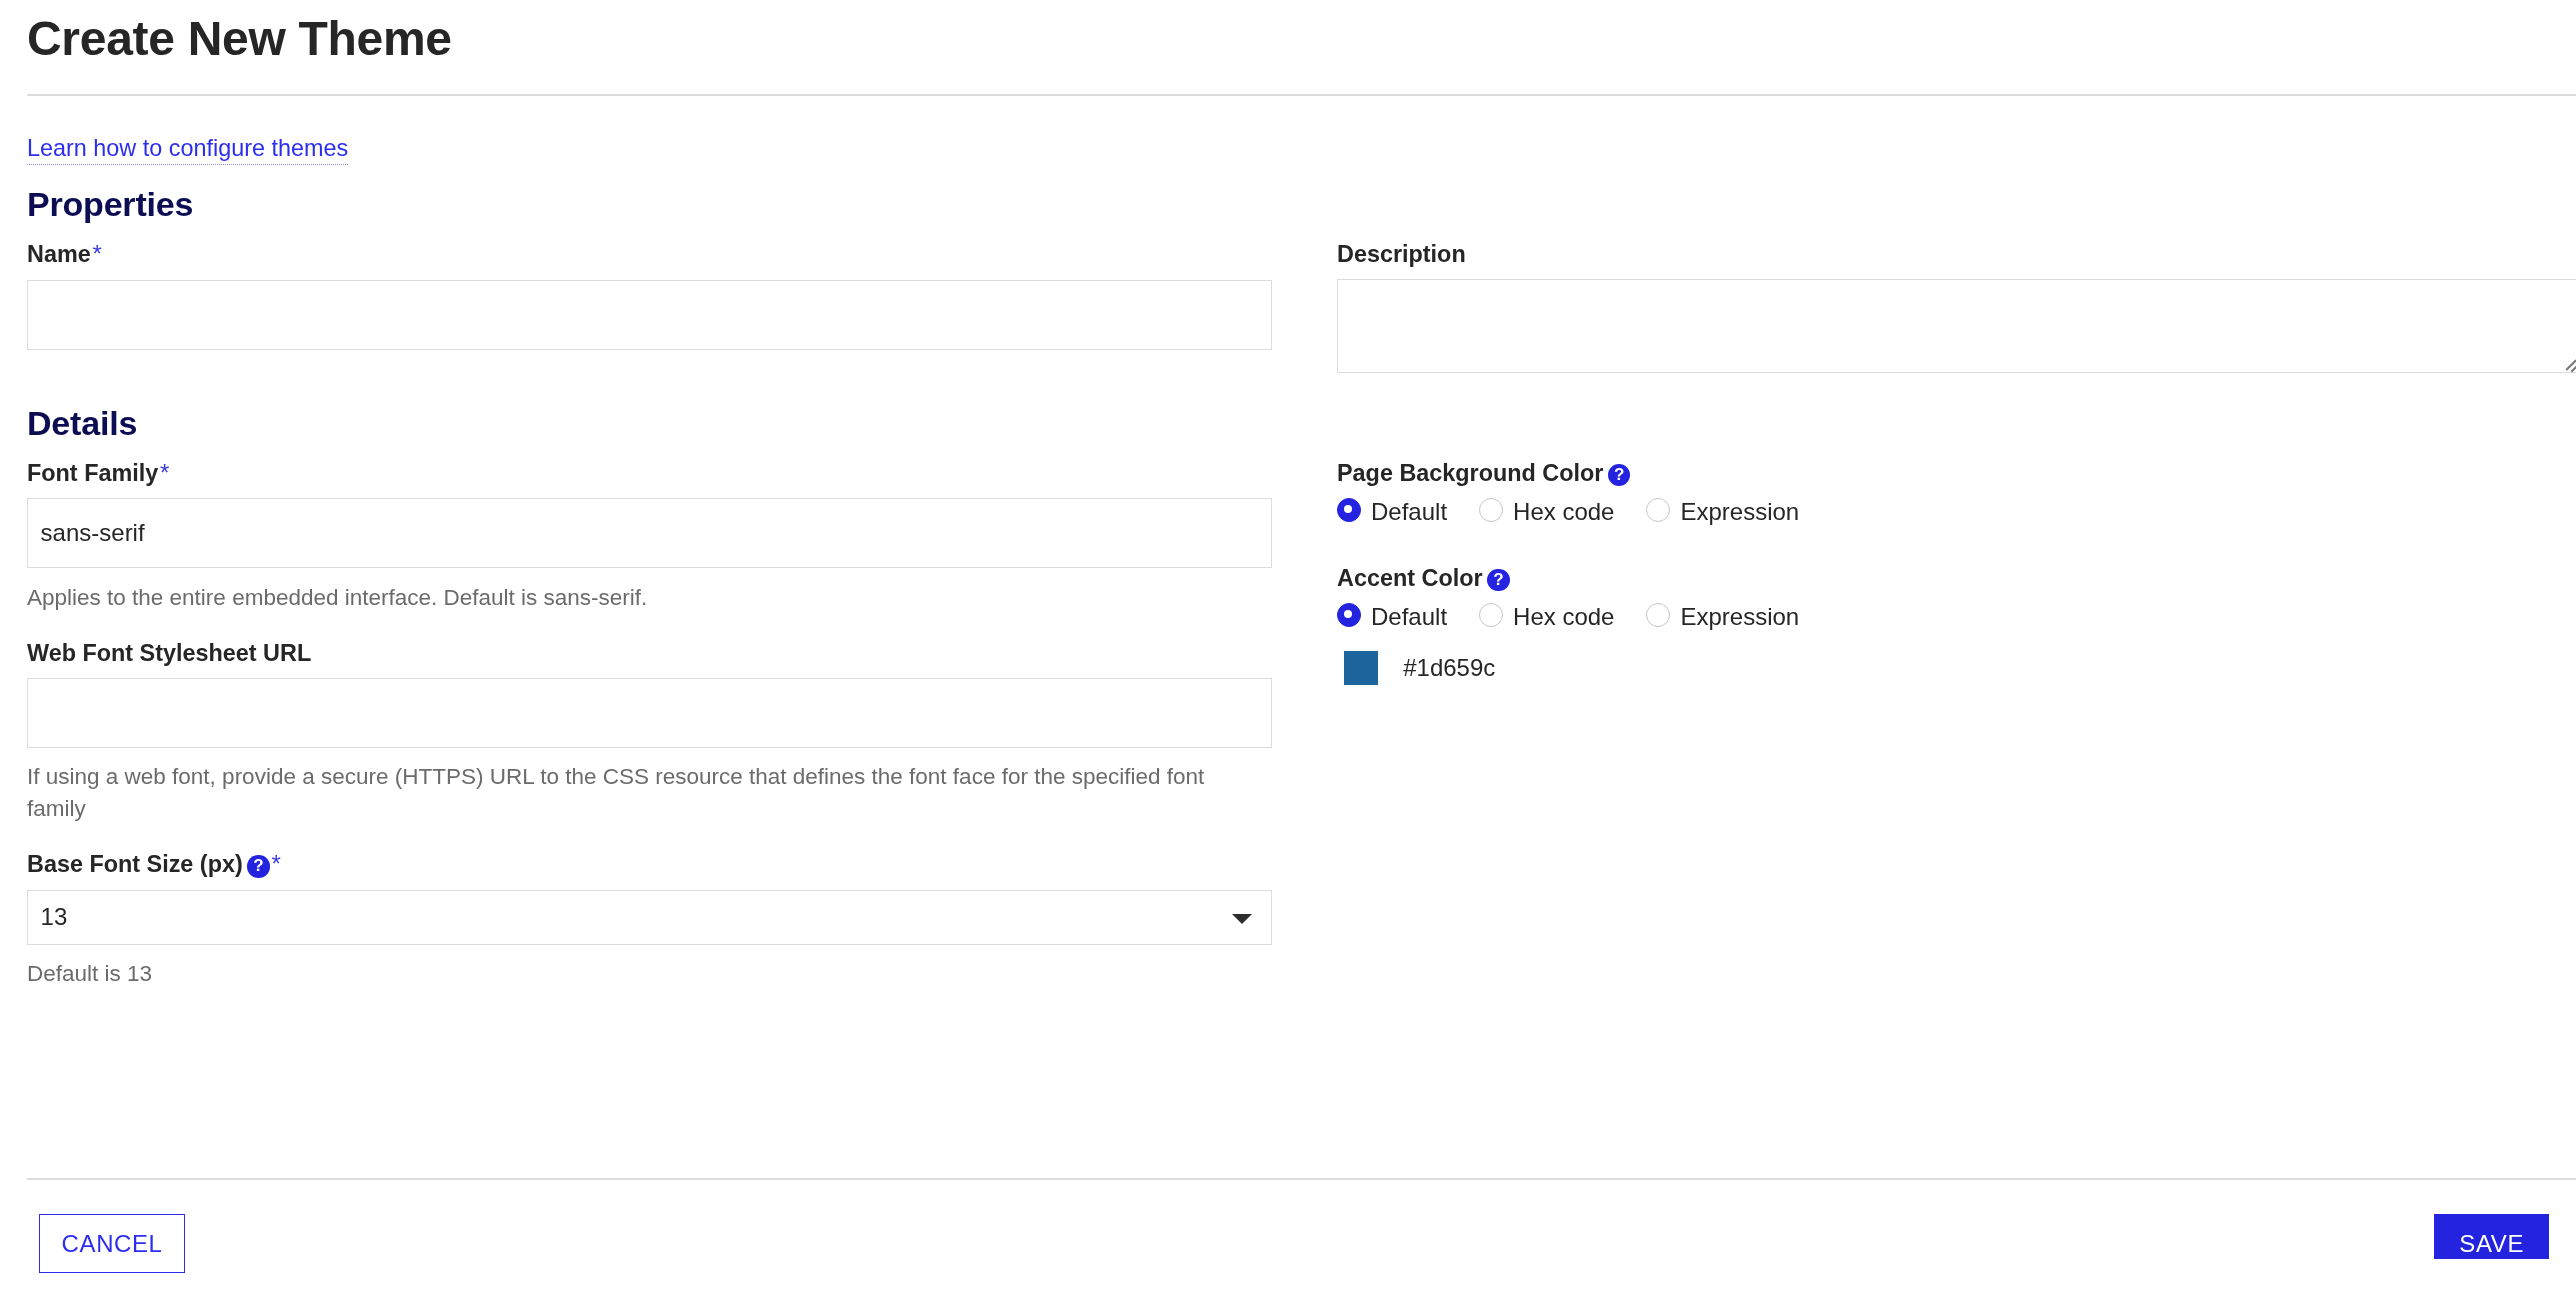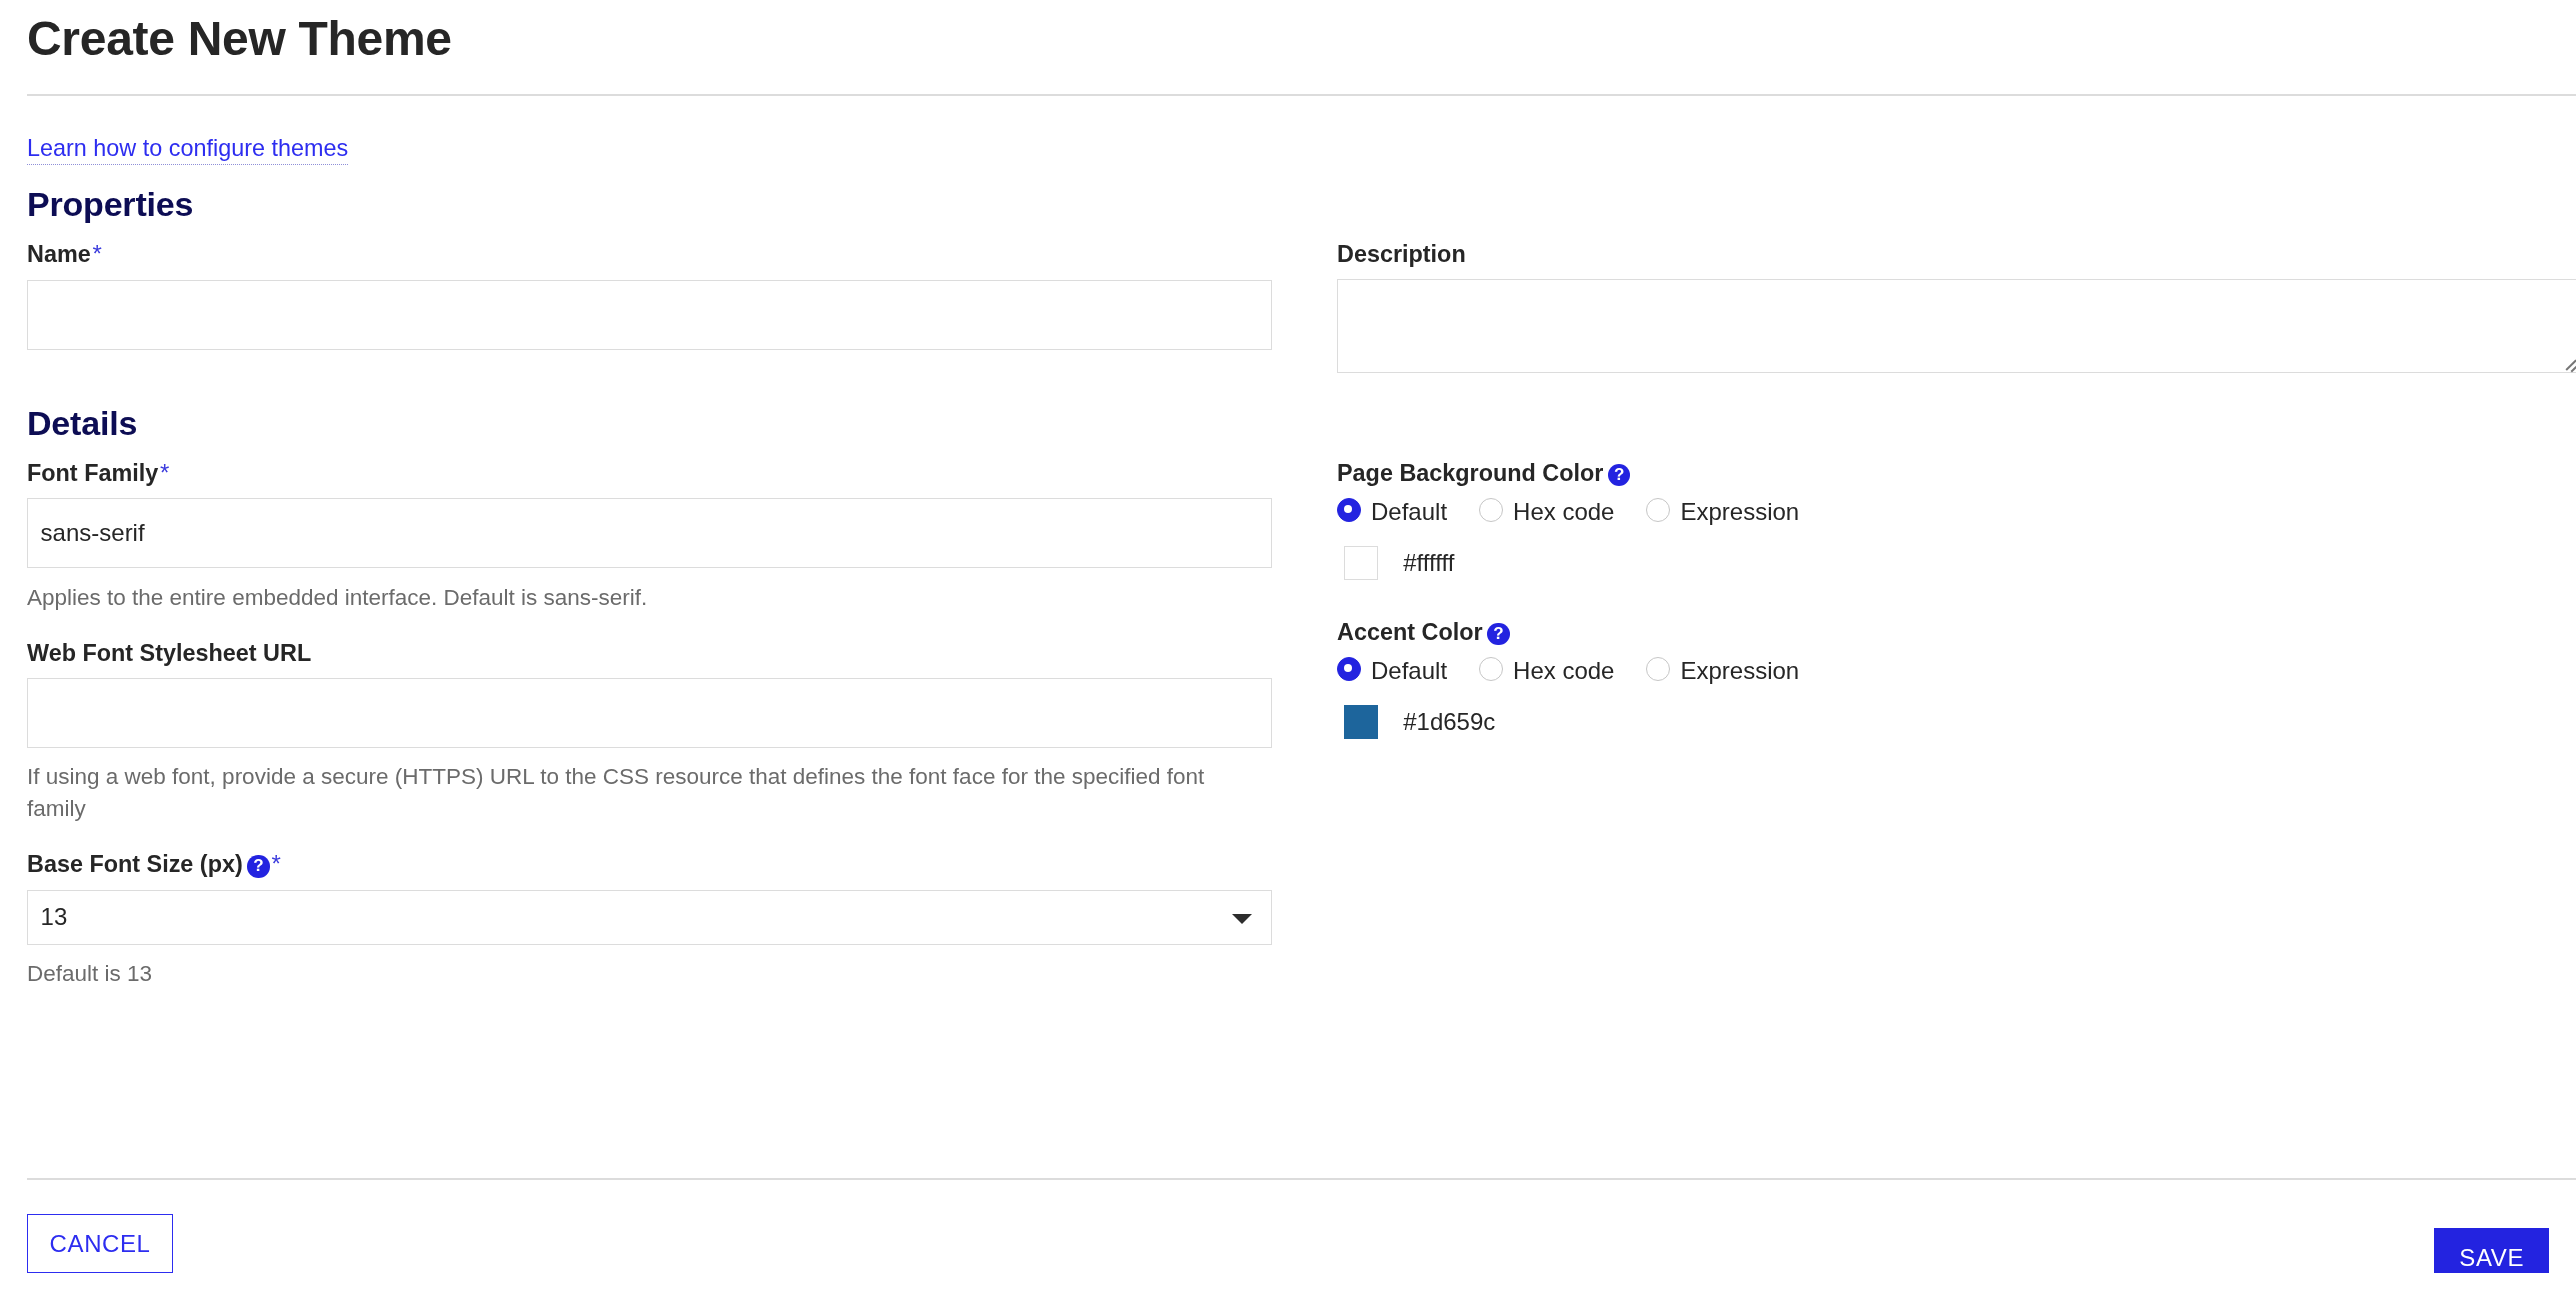--- a/index.html
+++ b/index.html
@@ -261,25 +261,25 @@
   .footer-divider {
     height: 1.8px;
     background: #dcdcdc;
     margin: 0 0 0 27px;
     position: absolute;
     left: 0; right: 0;
     top: 1178px;
   }
   .footer {
     position: absolute;
-    left: 27px;
+    left: 39px;
     right: 27px;
     top: 1214px;
     display: flex;
-    align-items: flex-end;
+    align-items: flex-start;
     justify-content: space-between;
   }
   .btn {
     font-family: "Liberation Sans", sans-serif;
     font-size: 24px;
     letter-spacing: 0.6px;
     cursor: pointer;
     box-sizing: border-box;
     border: none;
   }
@@ -387,24 +387,20 @@
           </div>
           <div class="radio-item">
             <span class="radio"></span>
             <span class="radio-label">Hex code</span>
           </div>
           <div class="radio-item">
             <span class="radio"></span>
             <span class="radio-label">Expression</span>
           </div>
         </div>
-        <div class="swatch-row">
-          <div class="swatch" id="pb-swatch" style="background: rgb(255, 255, 255);"></div>
-          <div class="swatch-value">#ffffff</div>
-        </div>
       </div>
 
       <div class="color-block">
         <span class="flabel"><span>Accent Color</span><span class="help-icon">?</span></span>
         <div class="radio-row">
           <div class="radio-item">
             <span class="radio checked"></span>
             <span class="radio-label">Default</span>
           </div>
           <div class="radio-item">

